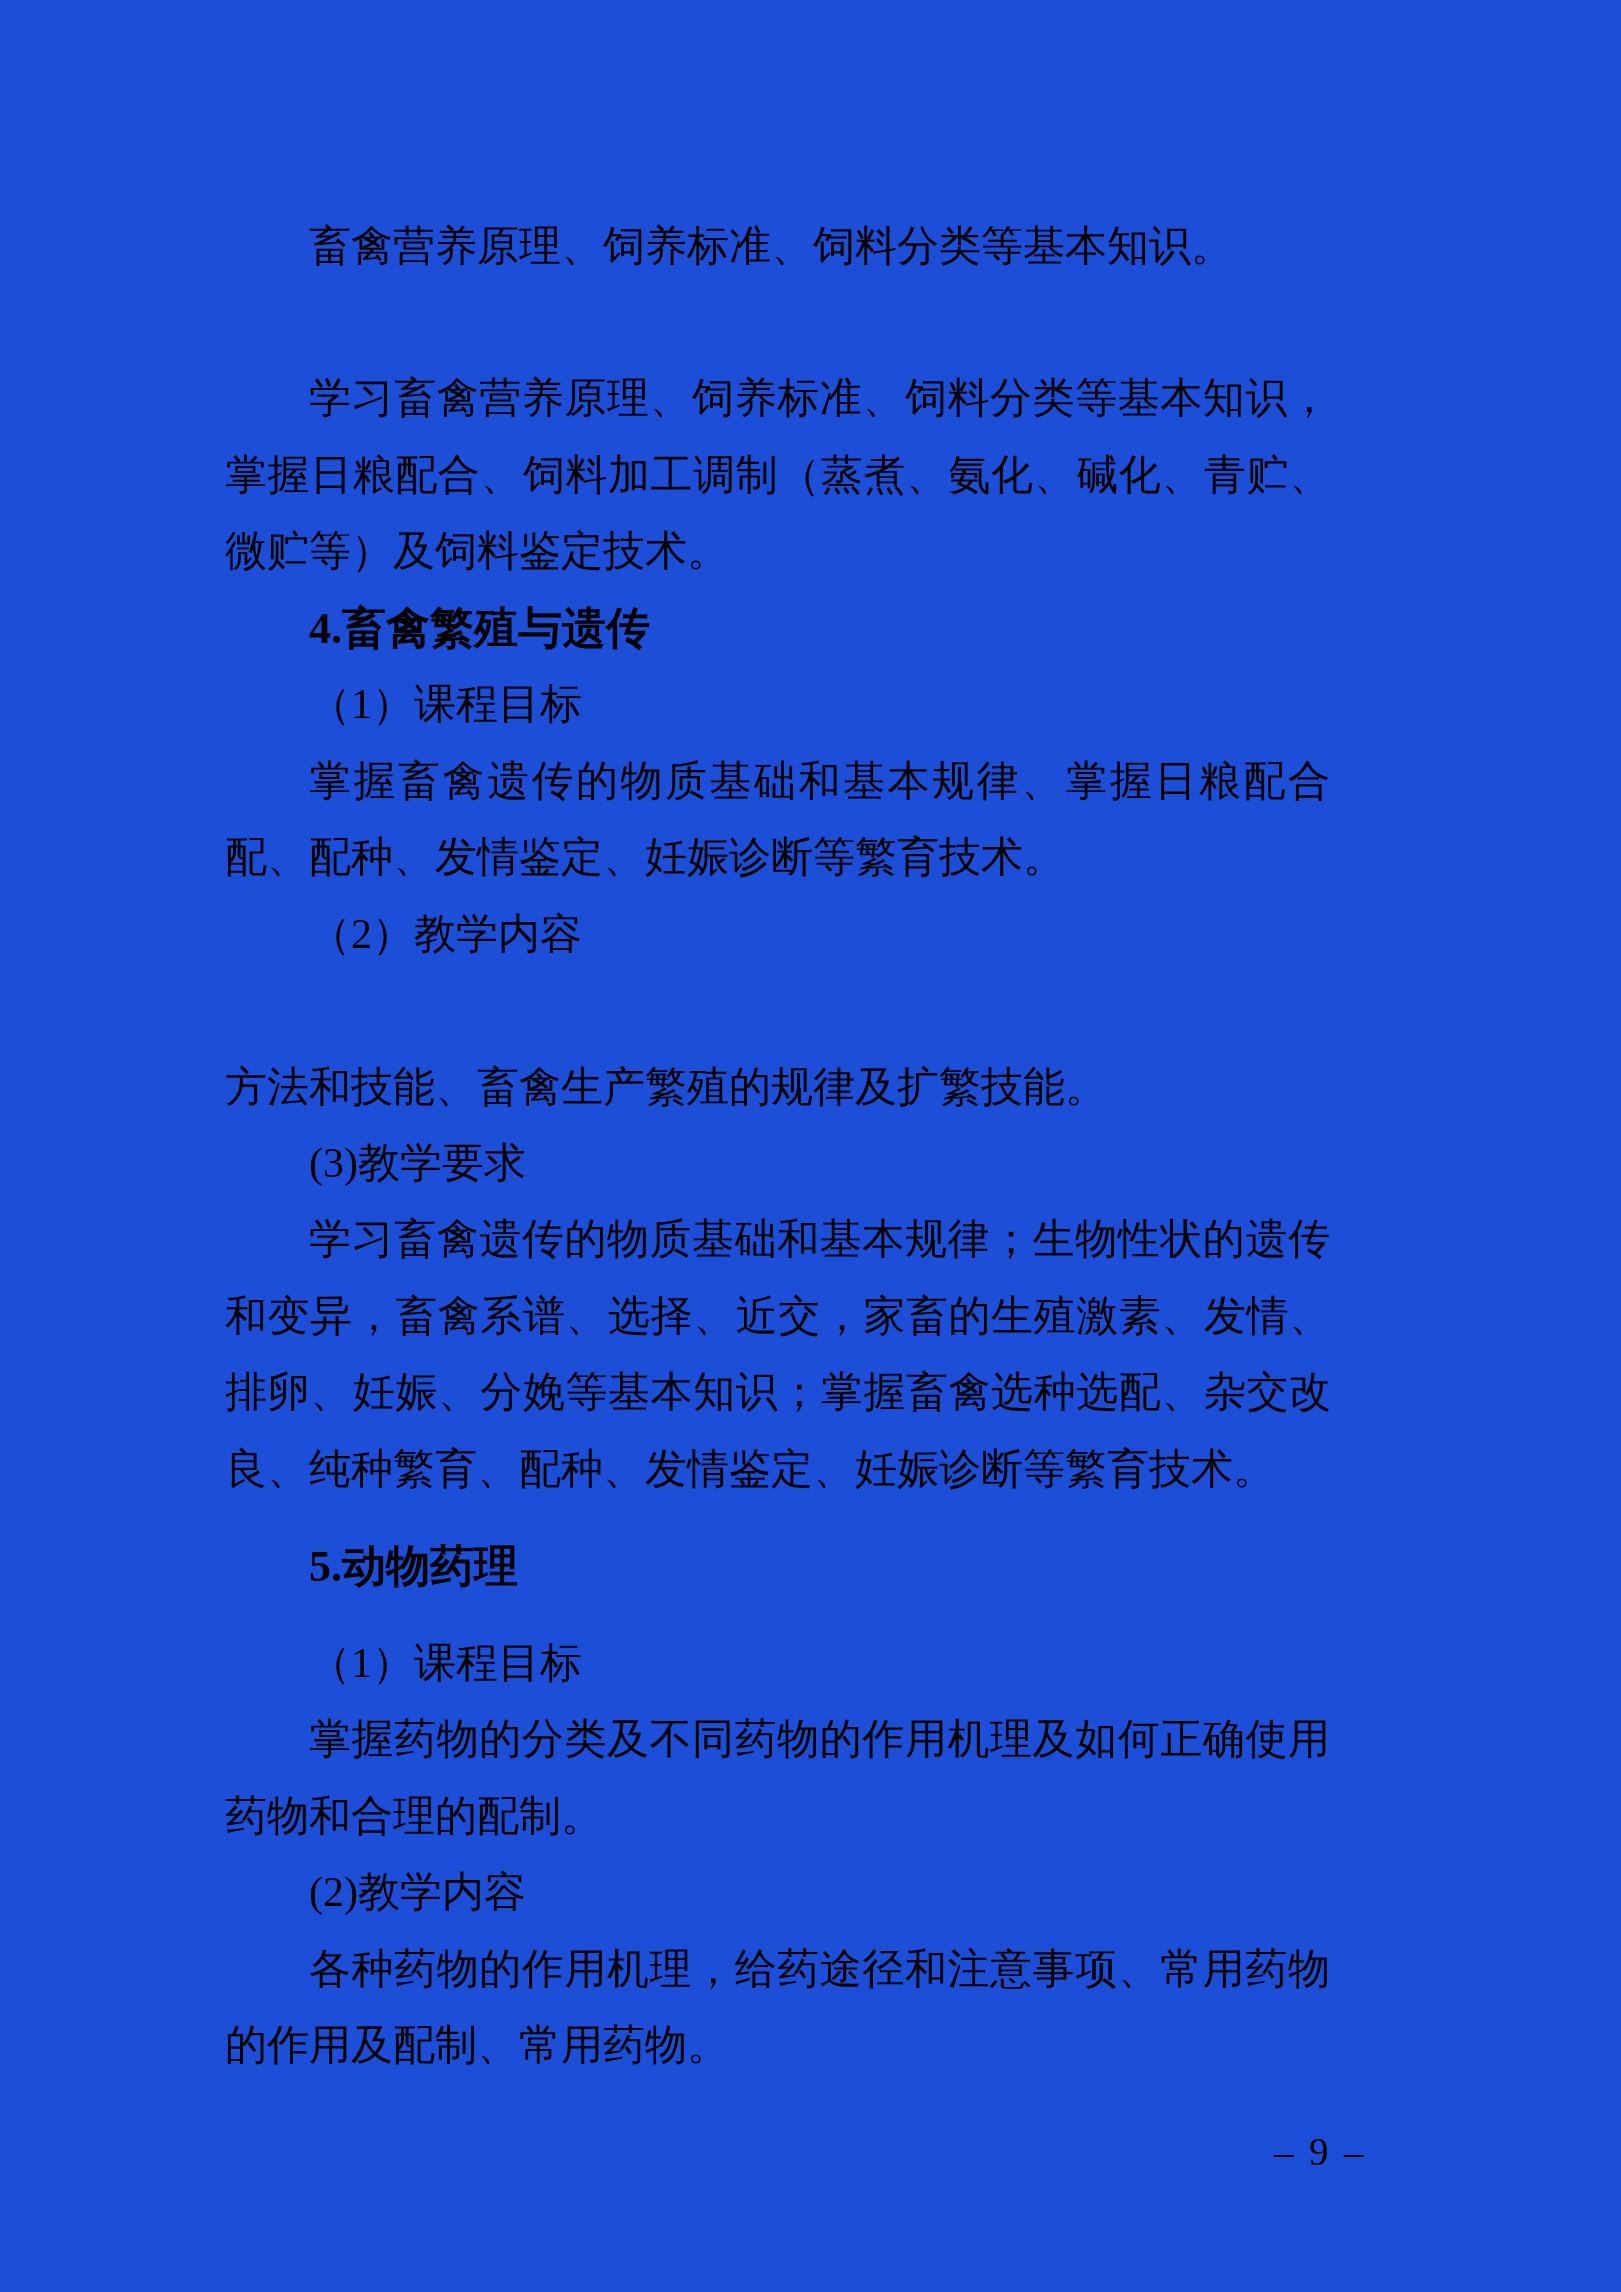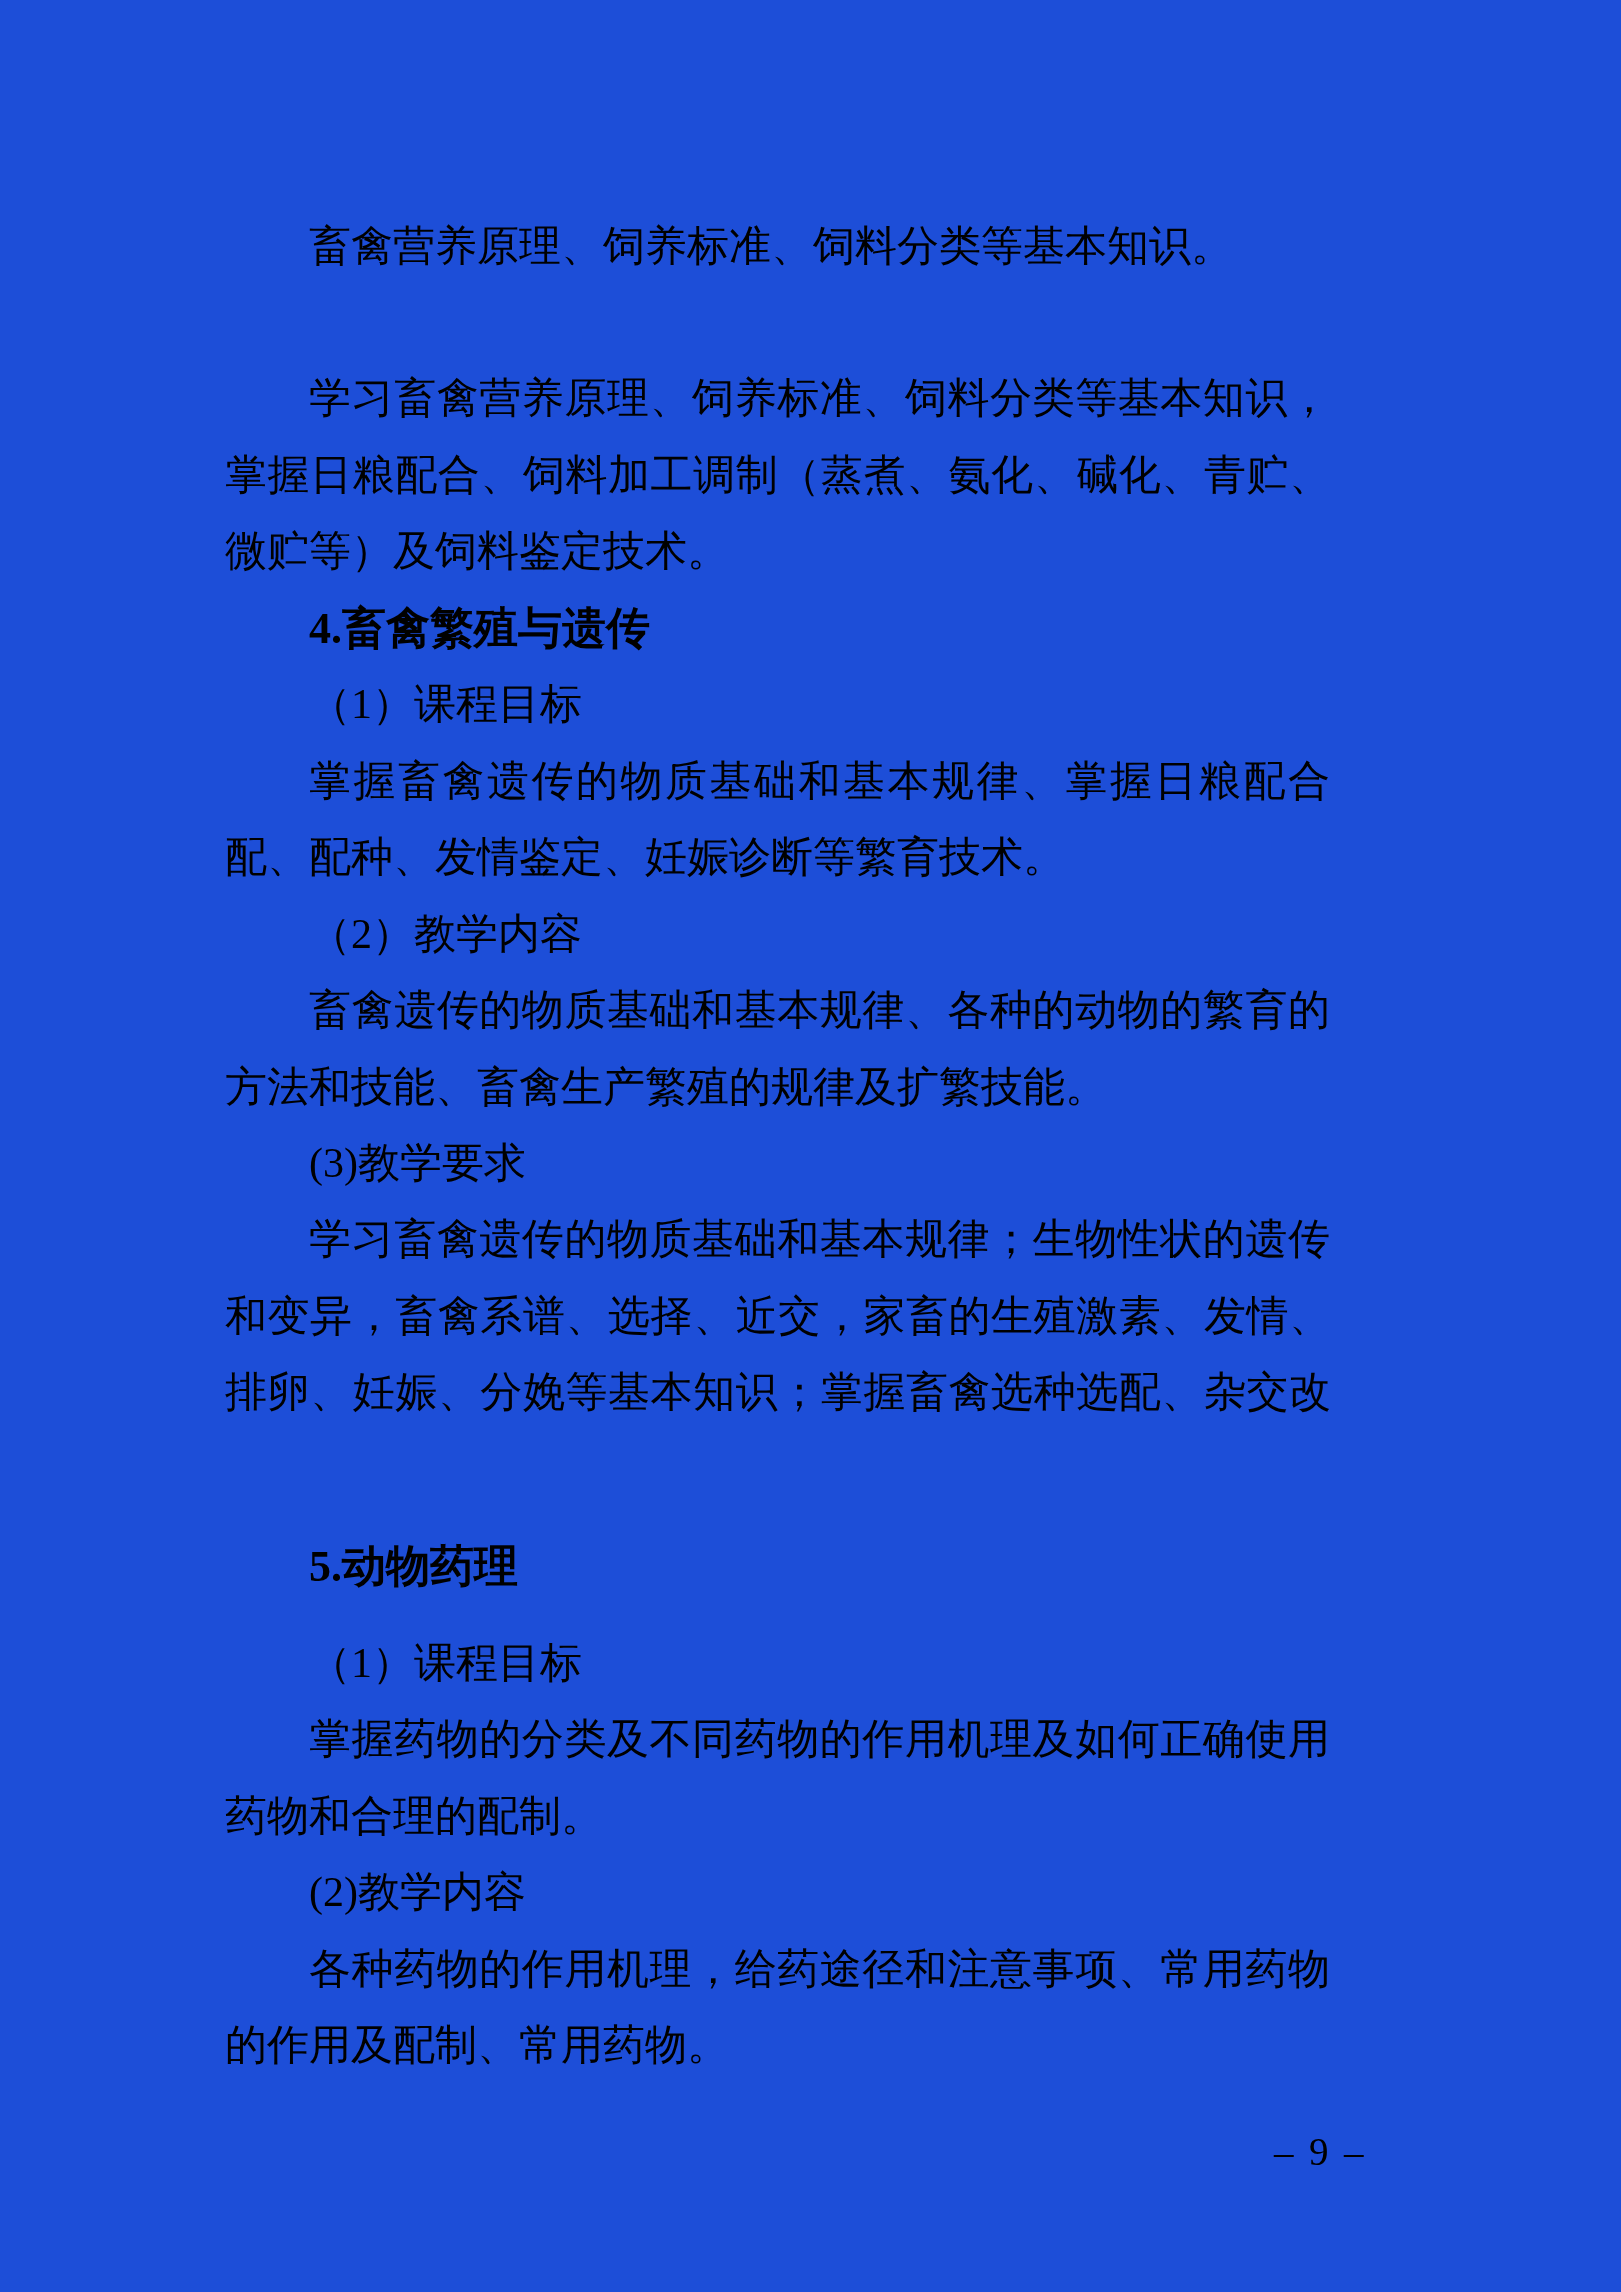--- a/index.html
+++ b/index.html
@@ -63,26 +63,26 @@
   <div class="doc-body" id="doc-body">
       <div class="line indent" style="top: 219px;">畜禽营养原理、饲养标准、饲料分类等基本知识。</div>
       <div class="line indent justify" style="top: 371px;">学习畜禽营养原理、饲养标准、饲料分类等基本知识，</div>
       <div class="line justify" style="top: 448px;">掌握日粮配合、饲料加工调制（蒸煮、氨化、碱化、青贮、</div>
       <div class="line" style="top: 524px;">微贮等）及饲料鉴定技术。</div>
       <div class="line indent bold" style="top: 601px;">4.畜禽繁殖与遗传</div>
       <div class="line indent" style="top: 677px;">（1）课程目标</div>
       <div class="line indent justify" style="top: 754px;">掌握畜禽遗传的物质基础和基本规律、掌握日粮配合</div>
       <div class="line" style="top: 830px;">配、配种、发情鉴定、妊娠诊断等繁育技术。</div>
       <div class="line indent" style="top: 907px;">（2）教学内容</div>
-      <div class="line indent justify" style="top: 983px;">畜禽遗传的物质基础和基本规律、各种的动物的繁育的</div>
       <div class="line" style="top: 1060px;">方法和技能、畜禽生产繁殖的规律及扩繁技能。</div>
       <div class="line indent" style="top: 1136px;">(3)教学要求</div>
       <div class="line indent justify" style="top: 1212px;">学习畜禽遗传的物质基础和基本规律；生物性状的遗传</div>
       <div class="line justify" style="top: 1289px;">和变异，畜禽系谱、选择、近交，家畜的生殖激素、发情、</div>
       <div class="line justify" style="top: 1365px;">排卵、妊娠、分娩等基本知识；掌握畜禽选种选配、杂交改</div>
+      <div class="line" style="top: 1442px;">良、纯种繁育、配种、发情鉴定、妊娠诊断等繁育技术。</div>
       <div class="line indent bold" style="top: 1539px;">5.动物药理</div>
       <div class="line indent" style="top: 1636px;">（1）课程目标</div>
       <div class="line indent justify" style="top: 1712px;">掌握药物的分类及不同药物的作用机理及如何正确使用</div>
       <div class="line" style="top: 1789px;">药物和合理的配制。</div>
       <div class="line indent" style="top: 1865px;">(2)教学内容</div>
       <div class="line indent justify" style="top: 1942px;">各种药物的作用机理，给药途径和注意事项、常用药物</div>
       <div class="line" style="top: 2018px;">的作用及配制、常用药物。</div>
     </div>
   <div class="page-number">– 9 –</div>
 </div>

